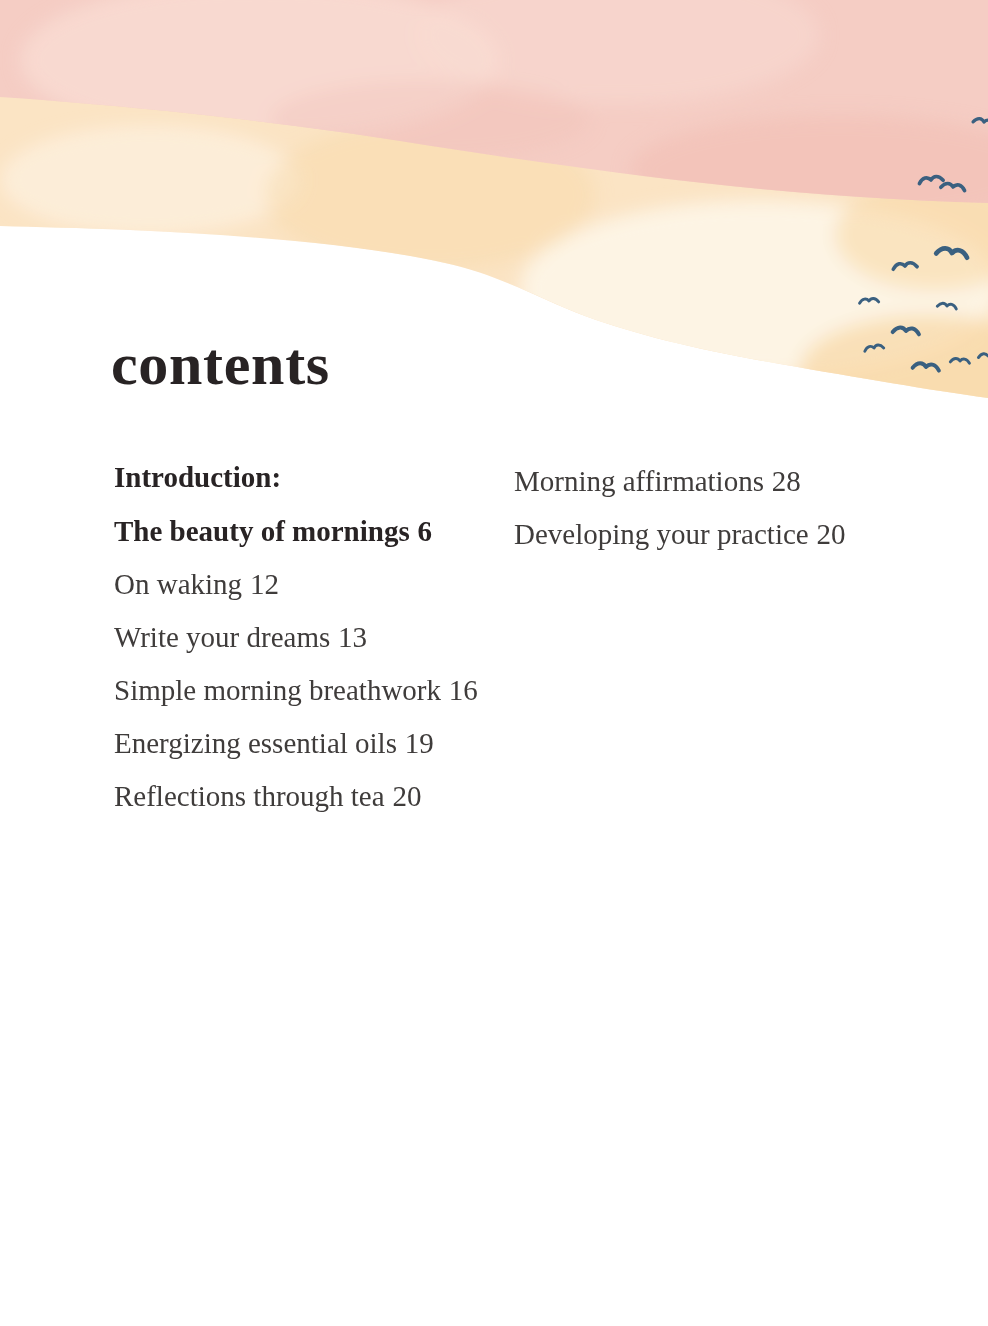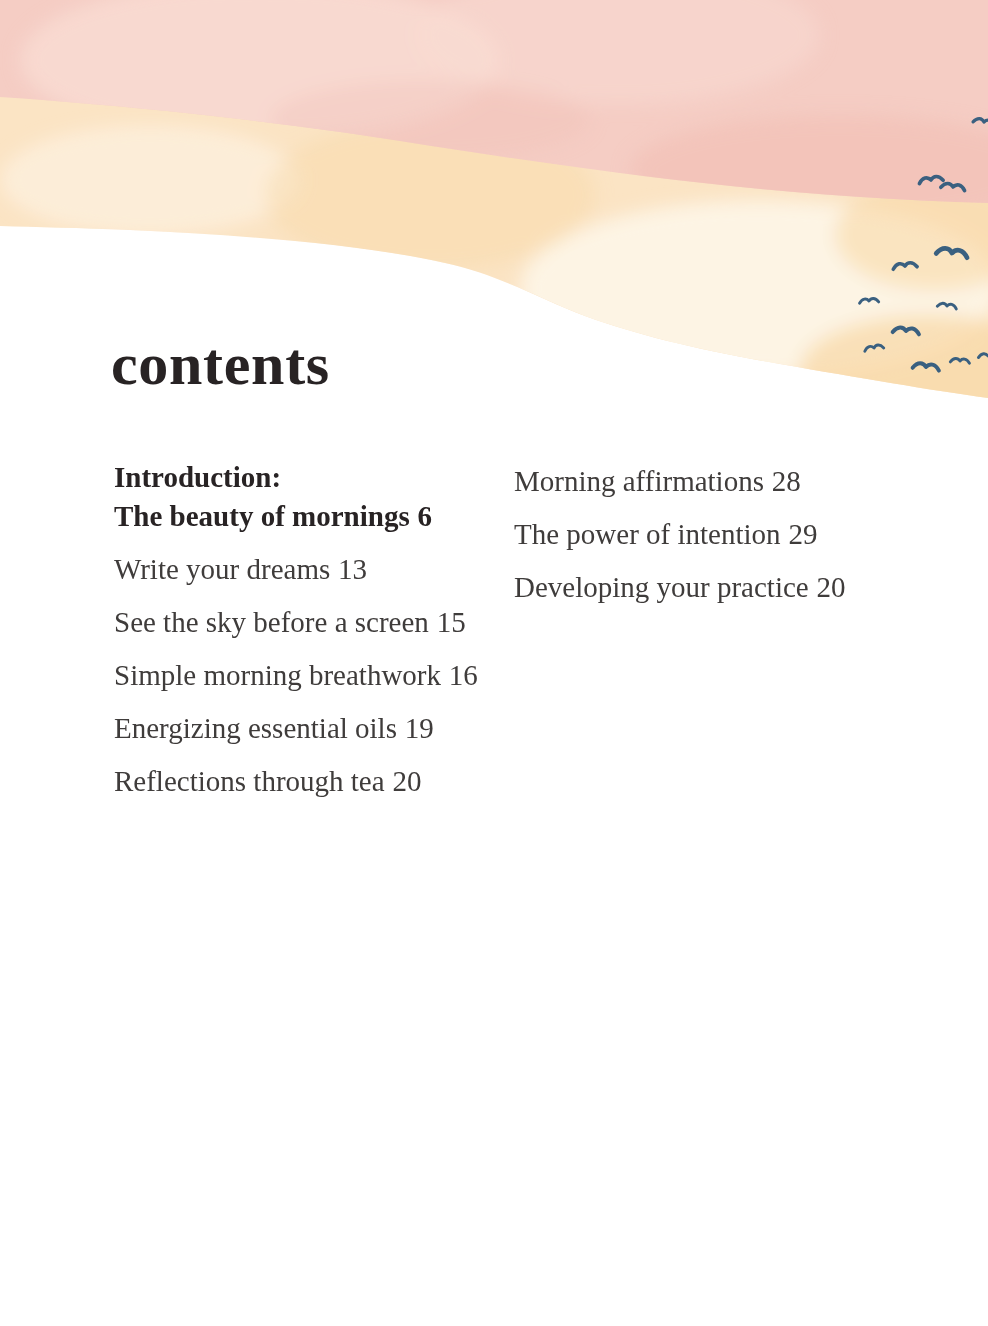--- a/index.html
+++ b/index.html
@@ -51,21 +51,21 @@
     color: var(--text);
   }
   .toc-col-left  { left: 114px; top: 458px; width: 400px; }
   .toc-col-right { left: 514px; top: 462px; width: 420px; }
   .toc-col li {
     line-height: 39px;
     margin: 0 0 14px 0;
     white-space: nowrap;
   }
   .toc-col li.bold  { font-weight: 700; color: var(--title); }
-  .toc-col li.tight { margin-bottom: 0; }
+  .toc-col li.tight { margin-bottom: 15px; }
   .pg { margin-left: 0.27em; }
 </style>
 </head>
 <body>
 
 <div class="page">
 
   <svg class="header-art" viewBox="0 0 988 430" xmlns="http://www.w3.org/2000/svg">
     <defs>
       <filter id="soft" x="-30%" y="-30%" width="160%" height="160%">
@@ -116,26 +116,25 @@
         <path d="M-12,2 C-8,-4 -3,-4 0,0 C3,-4 8,-4 12,2" transform="translate(960,361) scale(0.8) rotate(4)"></path>
         <path d="M-12,2 C-8,-4 -3,-4 0,0 C3,-4 8,-4 12,2" transform="translate(988,356) scale(0.8) rotate(0)"></path>
       </g>
   </svg>
 
   <h1 class="page-title">contents</h1>
 
   <ul class="toc-col toc-col-left">
     <li class="bold tight"><span>Introduction:</span><span class="pg"></span></li>
     <li class="bold"><span>The beauty of mornings</span><span class="pg">6</span></li>
+    <li><span>On waking</span><span class="pg">12</span></li>
     <li><span>Write your dreams</span><span class="pg">13</span></li>
-    <li><span>See the sky before a screen</span><span class="pg">15</span></li>
     <li><span>Simple morning breathwork</span><span class="pg">16</span></li>
     <li><span>Energizing essential oils</span><span class="pg">19</span></li>
     <li><span>Reflections through tea</span><span class="pg">20</span></li>
   </ul>
 
   <ul class="toc-col toc-col-right">
     <li><span>Morning affirmations</span><span class="pg">28</span></li>
-    <li><span>The power of intention</span><span class="pg">29</span></li>
     <li><span>Developing your practice</span><span class="pg">20</span></li>
   </ul>
 
 </div>
 
 </body></html>

